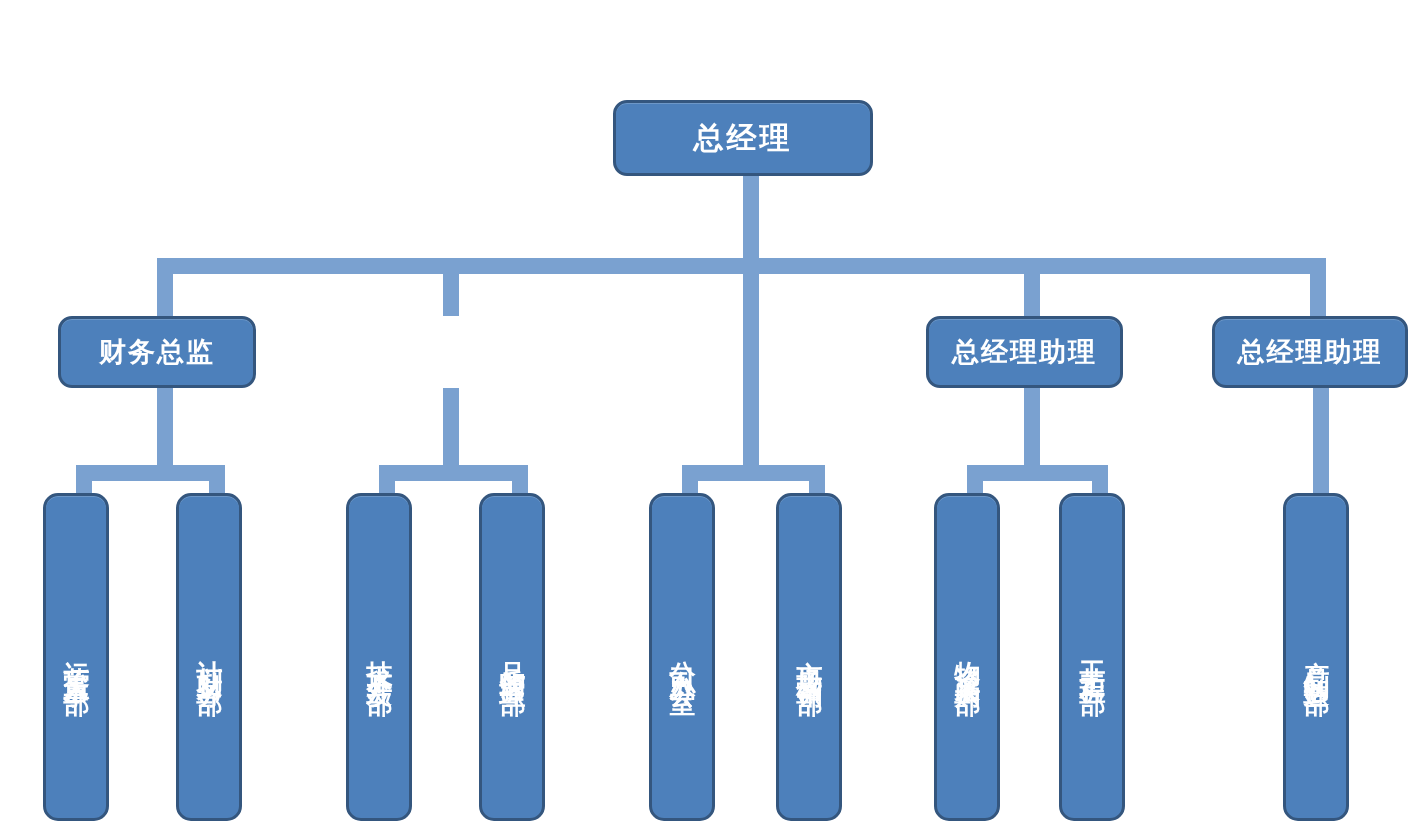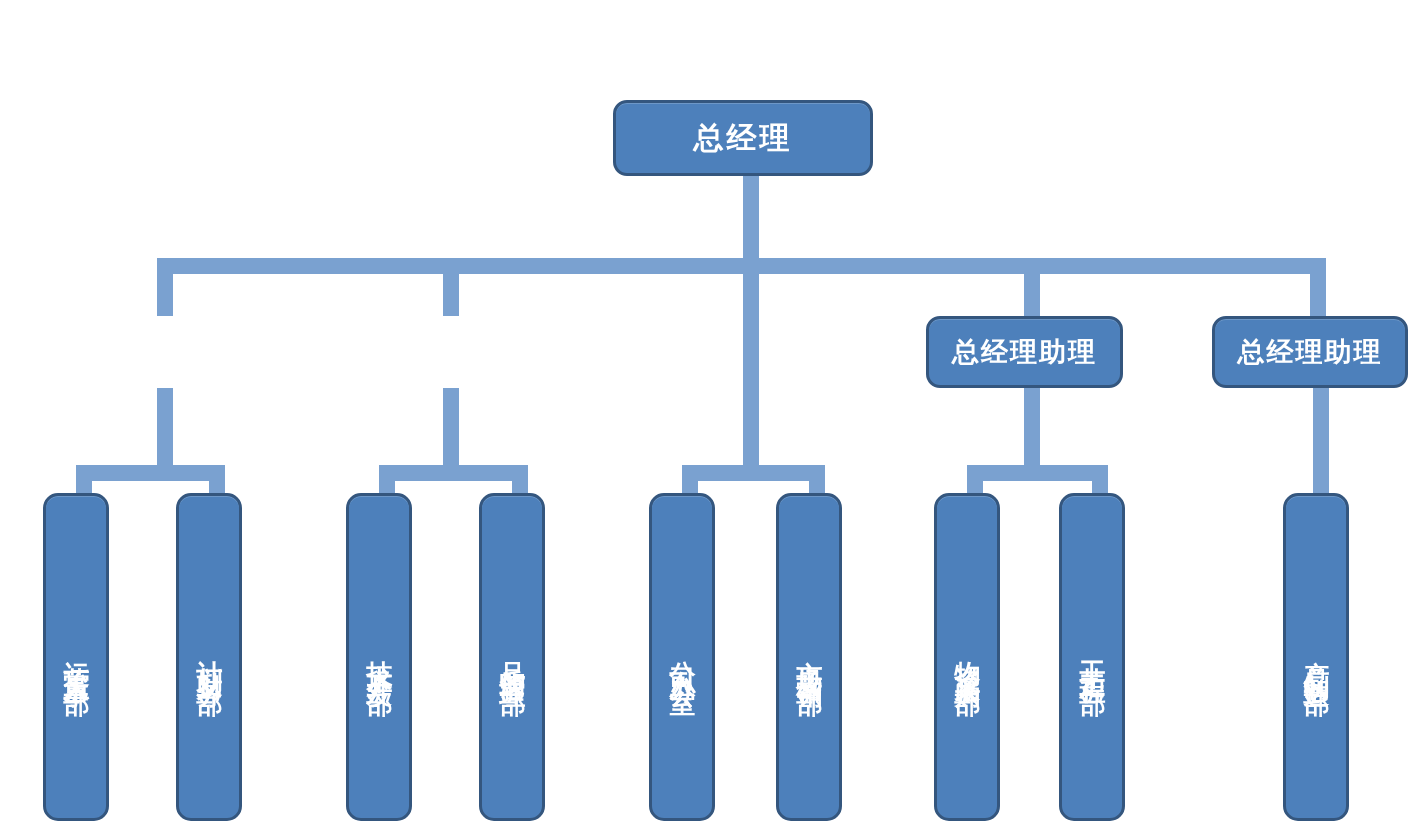--- a/index.html
+++ b/index.html
@@ -110,20 +110,23 @@
   <div class="line h" style="left:951px;  top:449px; width:125px;"></div>
   <div class="line v" style="left:951px;  top:449px; height:28px;"></div>
   <div class="line v" style="left:1076px; top:449px; height:28px;"></div>
 
   <div class="line v" style="left:1297px; top:372px; height:105px;"></div>
 
   <div class="node root">
     <span class="label">总经理</span>
   </div>
 
+  <div class="node mgr m0">
+    <span class="label">财务总监</span>
+  </div>
   <div class="node mgr m2">
     <span class="label">总经理助理</span>
   </div>
   <div class="node mgr m3">
     <span class="label">总经理助理</span>
   </div>
 
   <div class="node dept d0">
     <span class="label vtext">运营人事部</span>
   </div>

